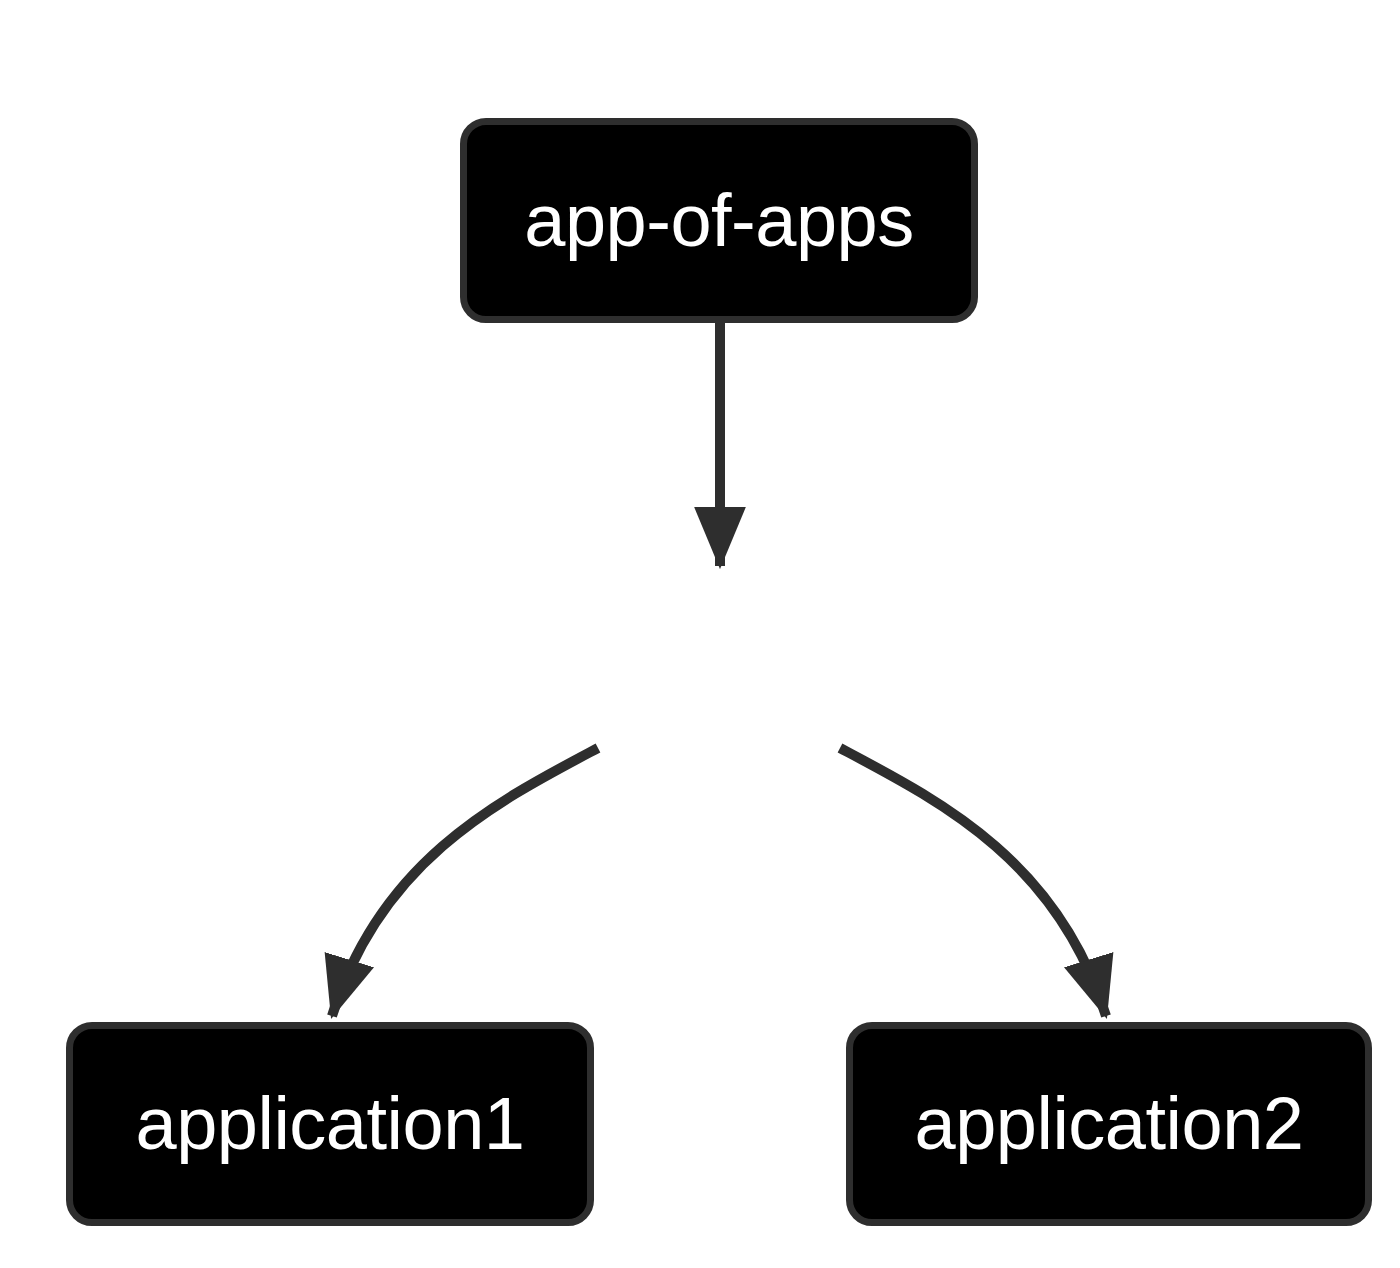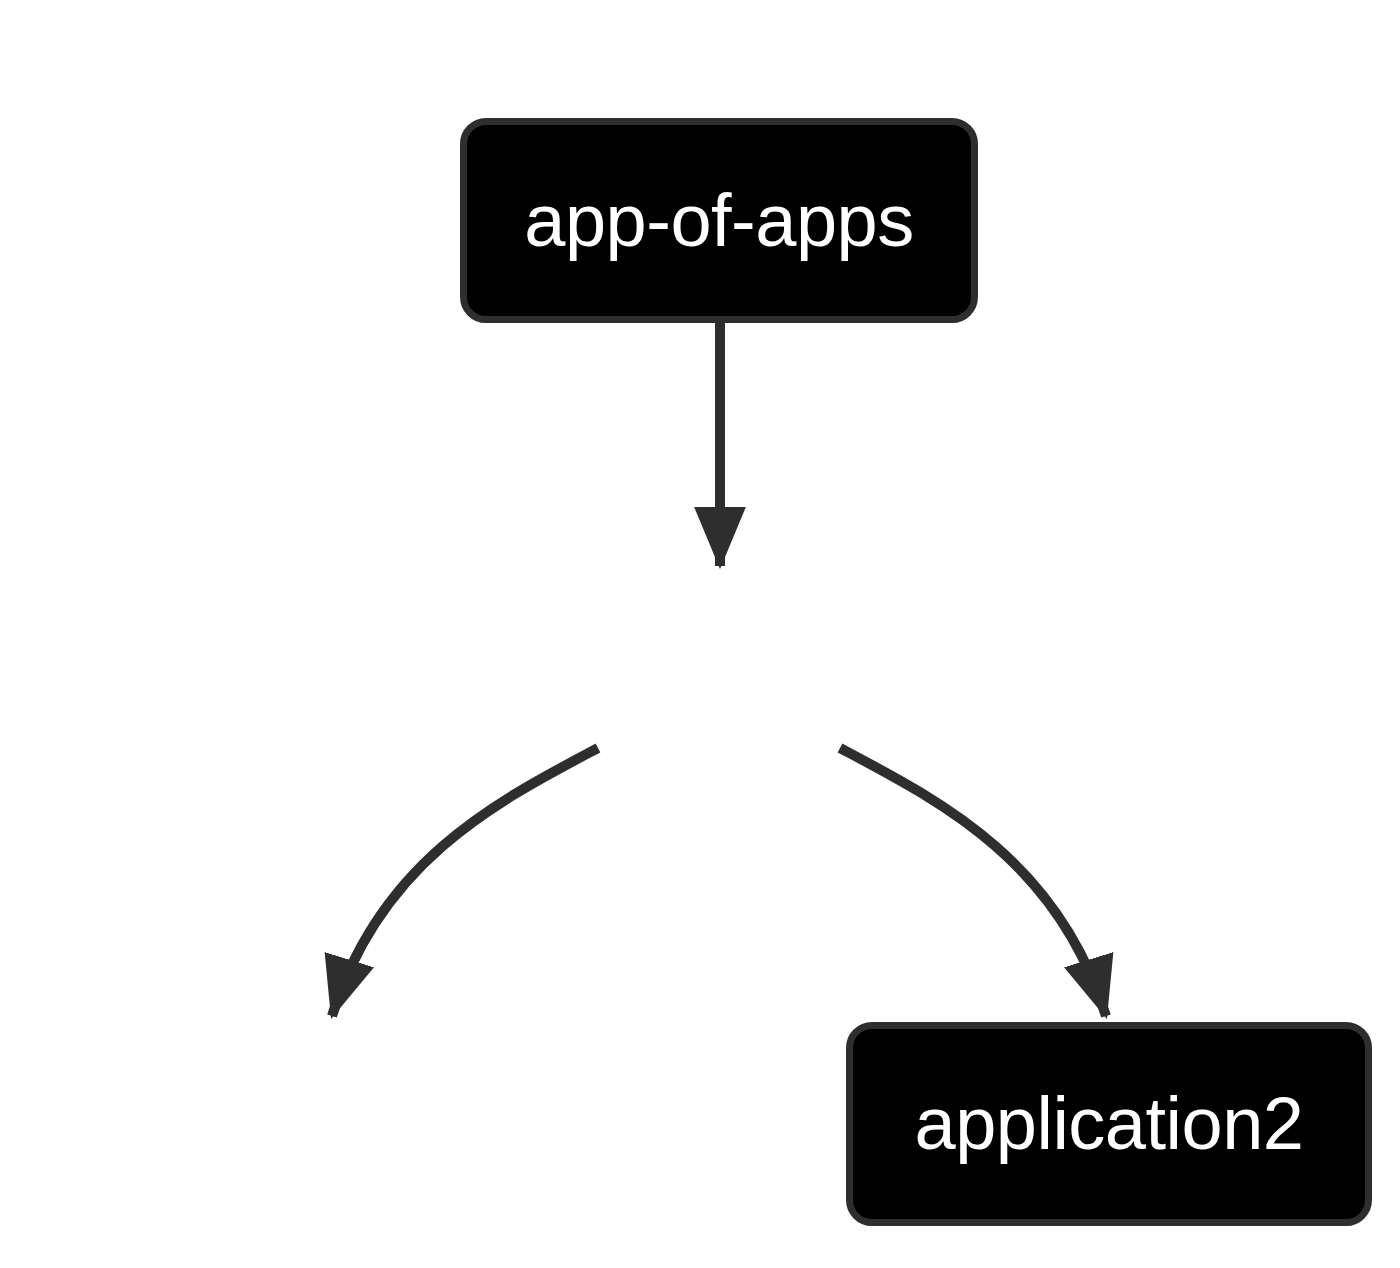--- a/index.html
+++ b/index.html
@@ -92,18 +92,21 @@
     <path d="M 598 748 C 500 800, 380 860, 332 1016" fill="none" stroke="#2e2e2e" stroke-width="10" stroke-linecap="butt" marker-end="url(#arrow-head)"></path>
 
     <path d="M 840 748 C 938 800, 1058 860, 1106 1016" fill="none" stroke="#2e2e2e" stroke-width="10" stroke-linecap="butt" marker-end="url(#arrow-head)"></path>
   </svg>
 
   <div class="node" id="node-app-of-apps">
     <span class="node-label">app-of-apps</span>
   </div>
 
 
+  <div class="node" id="node-application1">
+    <span class="node-label">application1</span>
+  </div>
 
   <div class="node" id="node-application2">
     <span class="node-label">application2</span>
   </div>
 
 </div>
 
 </body></html>

